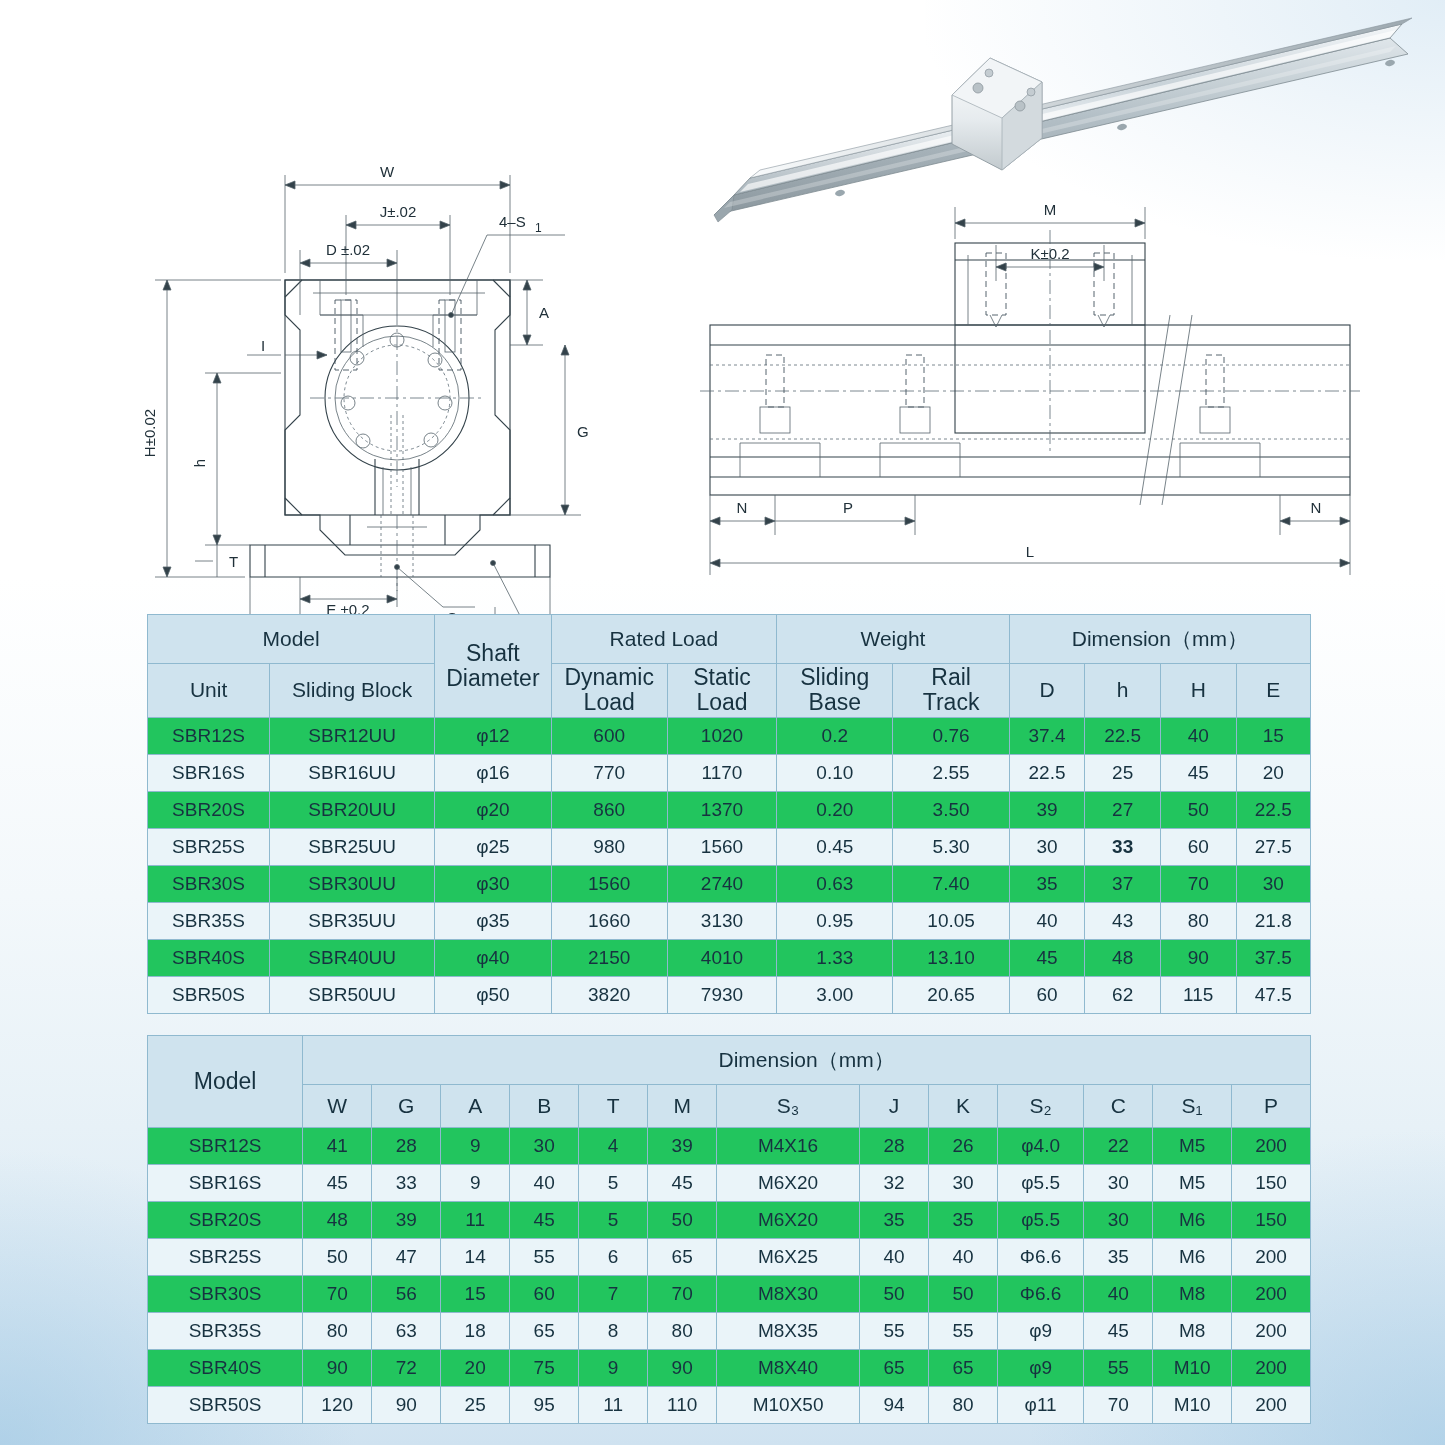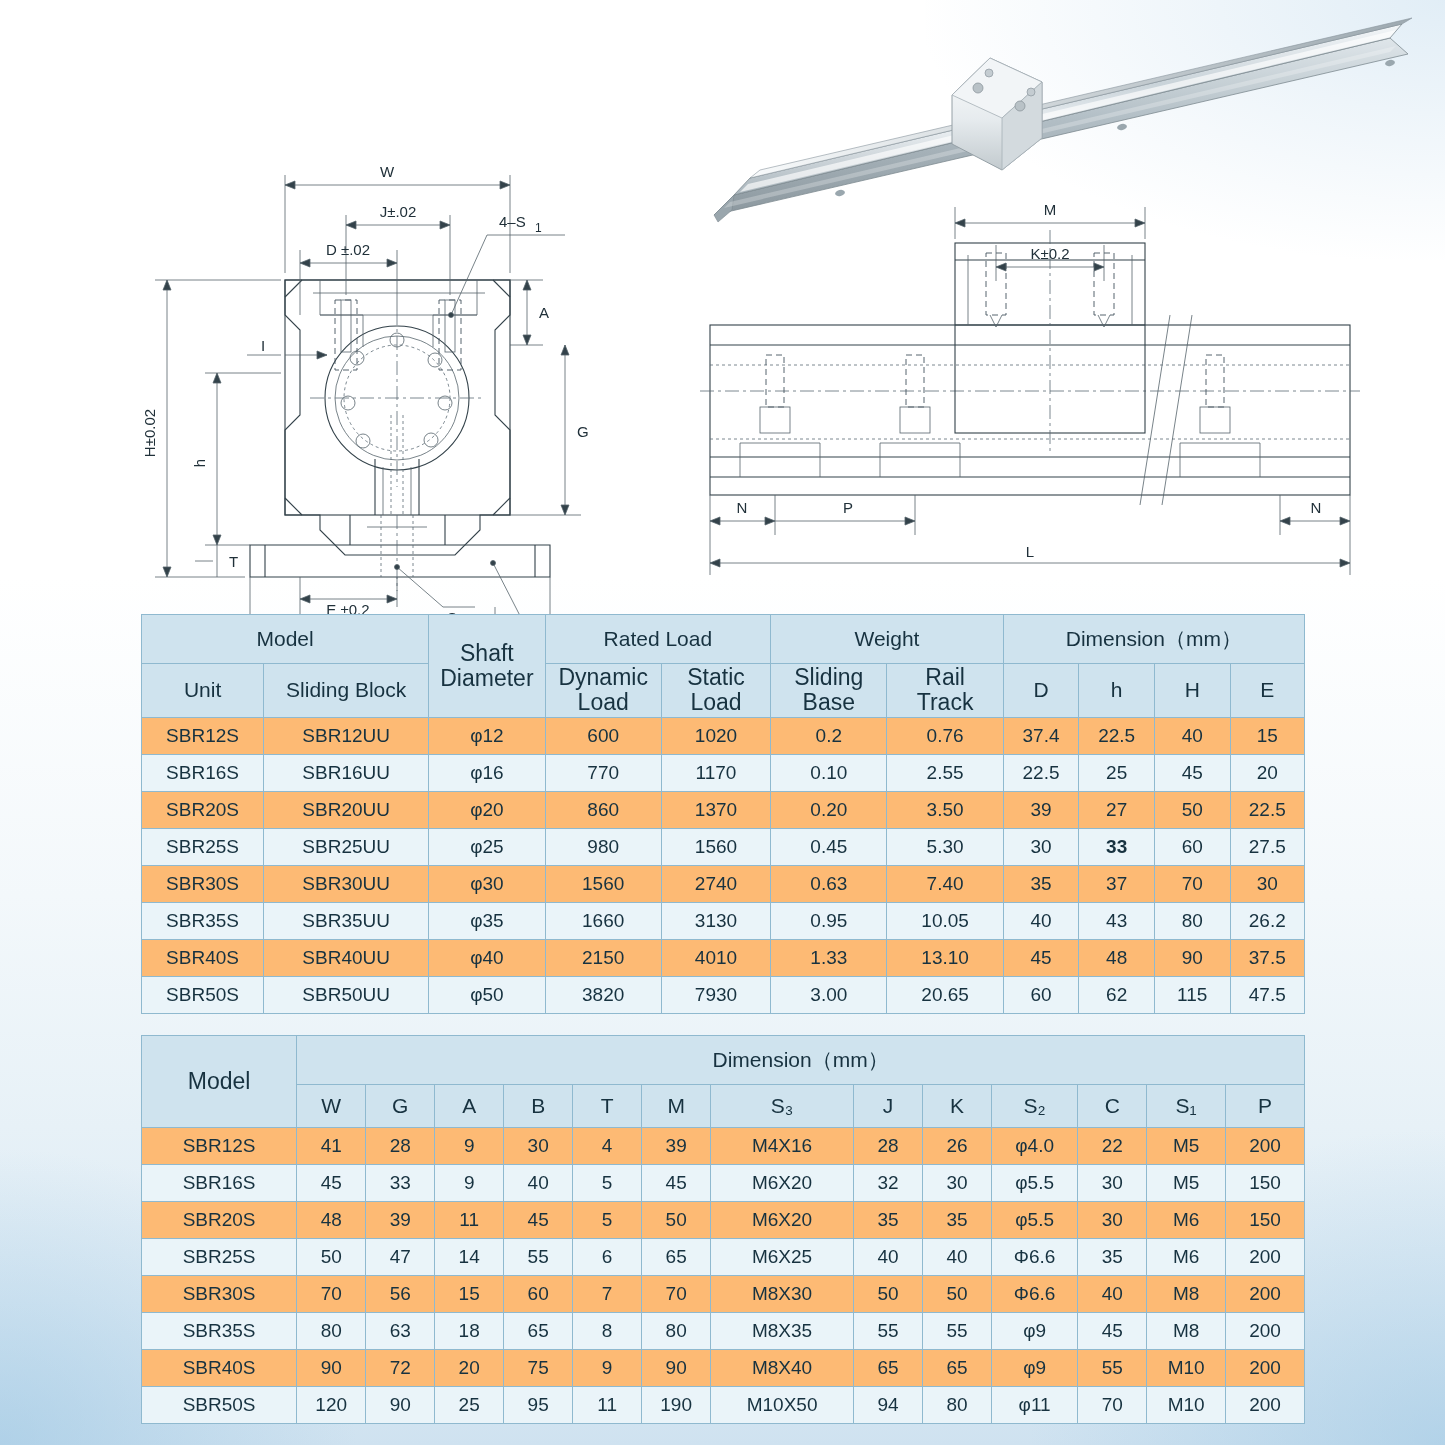--- a/index.html
+++ b/index.html
@@ -58,21 +58,21 @@
   .dimtxt {
     font-family: "Liberation Sans", sans-serif;
     font-size: 15px;
     fill: #203039;
   }
   .dimtxt-sm { font-size: 12px; }
 
   
   .tbl-wrap {
     position: absolute;
-    left: 141px;
+    left: 147px;
     width: 1164px;
   }
   #table1-wrap { top: 614px; }
   #table2-wrap { top: 1035px; }
 
   table {
     border-collapse: collapse;
     width: 100%;
     table-layout: fixed;
   }
@@ -87,21 +87,21 @@
   .hdr {
     background: #cfe3ee;
     font-size: 21px;
     height: 46px;
   }
   .hdr.two-line { font-size: 23px; line-height: 1.1; }
   .row td {
     height: 34px;
     font-size: 19px;
   }
-  .row-a { background: #fdba74; }
+  .row-a { background: #22c55e; }
   .row-b { background: #eaf4f9; }
   .scriptrow td { height: 40px; }
   .model-cell { font-size: 23px; }
   .odd-33 { font-weight: bold; font-size: 16px; }
 </style>
 </head>
 <body>
 
 <div class="page">
   <div class="corner-glow-tr"></div>
@@ -542,21 +542,21 @@
       <td>SBR35S</td>
       <td>SBR35UU</td>
       <td>φ35</td>
       <td>1660</td>
       <td>3130</td>
       <td>0.95</td>
       <td>10.05</td>
       <td>40</td>
       <td>43</td>
       <td>80</td>
-      <td>26.2</td>
+      <td>21.8</td>
     </tr>
     <tr class="row row-a">
       <td>SBR40S</td>
       <td>SBR40UU</td>
       <td>φ40</td>
       <td>2150</td>
       <td>4010</td>
       <td>1.33</td>
       <td>13.10</td>
       <td>45</td>
@@ -732,21 +732,21 @@
       <td>M10</td>
       <td>200</td>
     </tr>
     <tr class="row row-b">
       <td>SBR50S</td>
       <td>120</td>
       <td>90</td>
       <td>25</td>
       <td>95</td>
       <td>11</td>
-      <td>190</td>
+      <td>110</td>
       <td>M10X50</td>
       <td>94</td>
       <td>80</td>
       <td>φ11</td>
       <td>70</td>
       <td>M10</td>
       <td>200</td>
     </tr>
   </tbody>
     </table>

